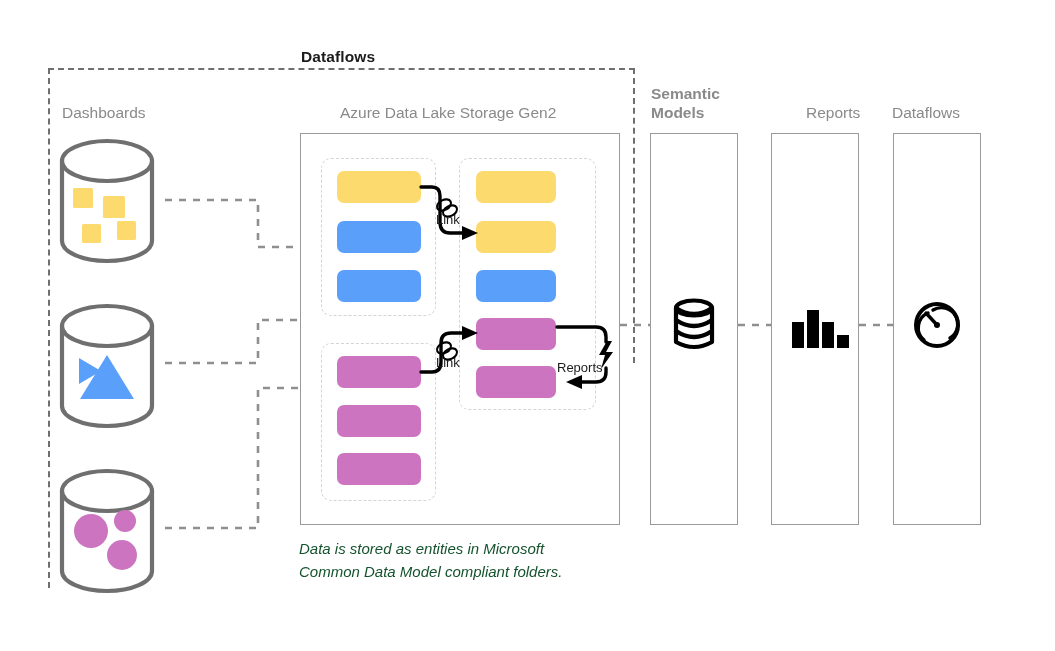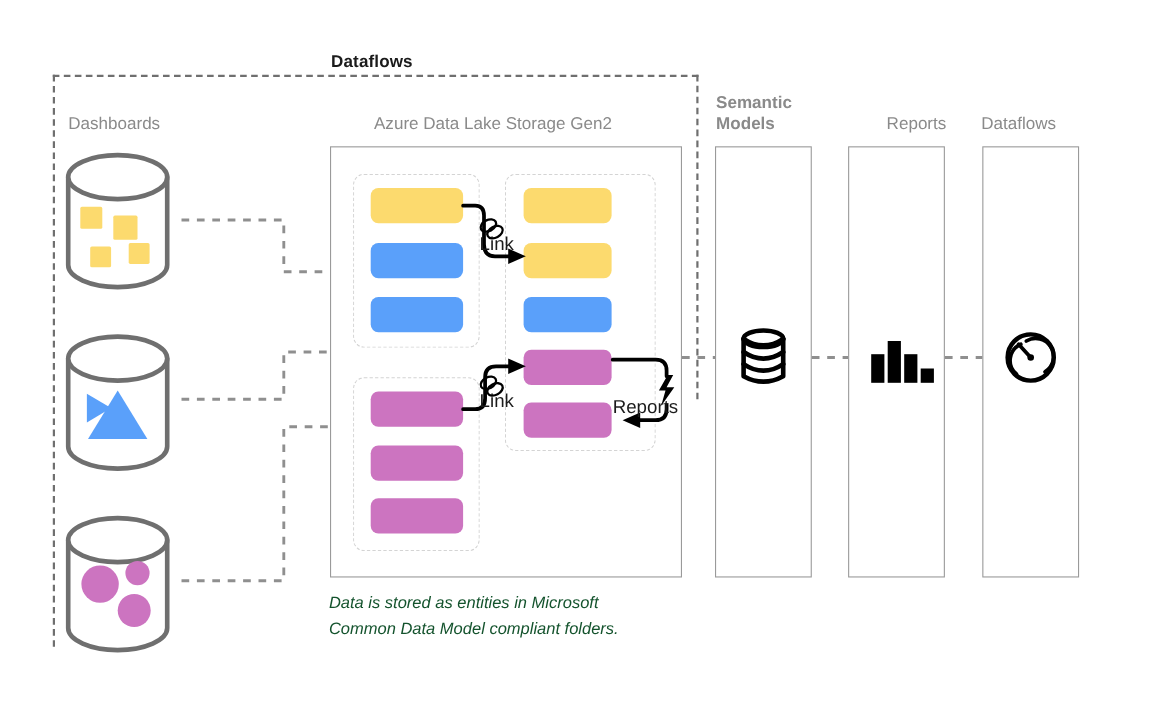--- a/index.html
+++ b/index.html
@@ -18,21 +18,21 @@
   }
   .lbl-col{
     position:absolute;font-size:15.5px;font-weight:400;color:#8a8a8a;
     white-space:nowrap;line-height:19px;
   }
   .lbl-caption{
     position:absolute;font-size:15px;font-weight:400;color:#14532d;
     line-height:23px;white-space:pre-line;font-style:italic;
   }
   .lbl-edge{
-    position:absolute;font-size:17px;font-weight:400;color:#1b1b1b;
+    position:absolute;font-size:13px;font-weight:400;color:#1b1b1b;
     white-space:nowrap;
   }
 
   
   .panel{position:absolute;border:1.6px solid #9a9a9a;background:#fff;box-sizing:border-box;}
   .dash-outer{
     position:absolute;box-sizing:border-box;
     border:2px dashed #6f6f6f;border-top:none;background:transparent;
   }
   .dash-outer-top{position:absolute;border-top:2px dashed #6f6f6f;}

